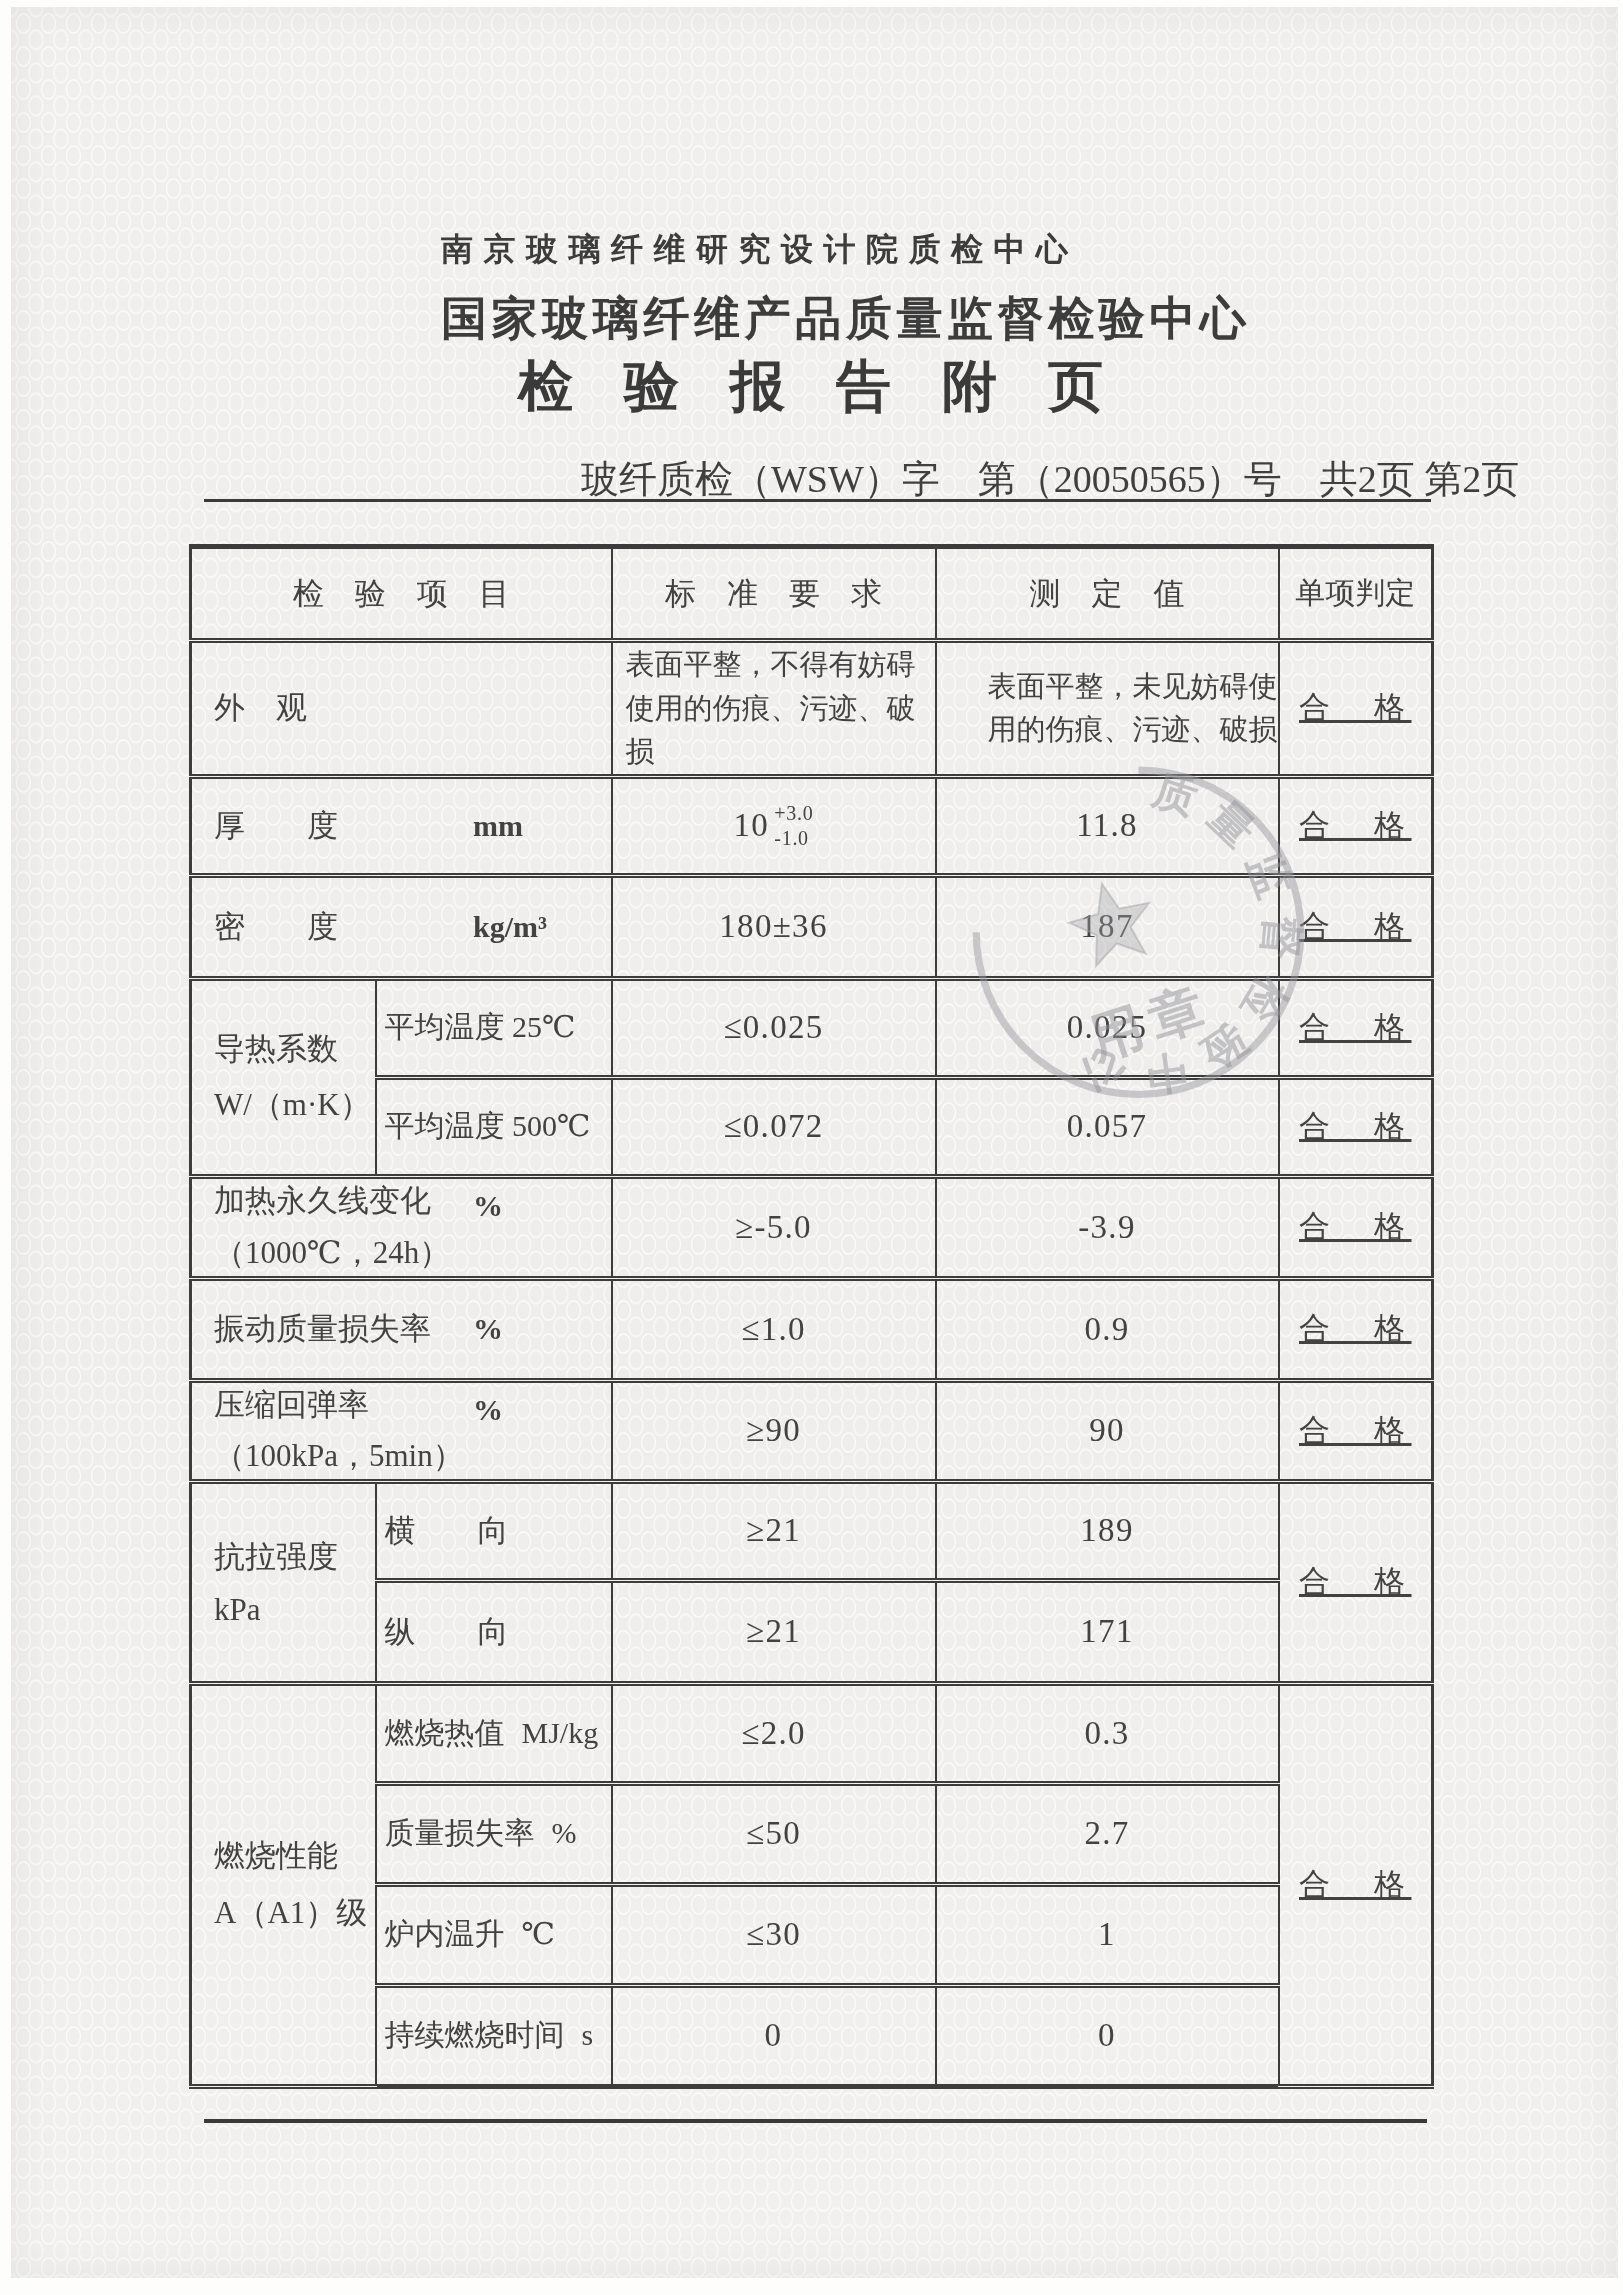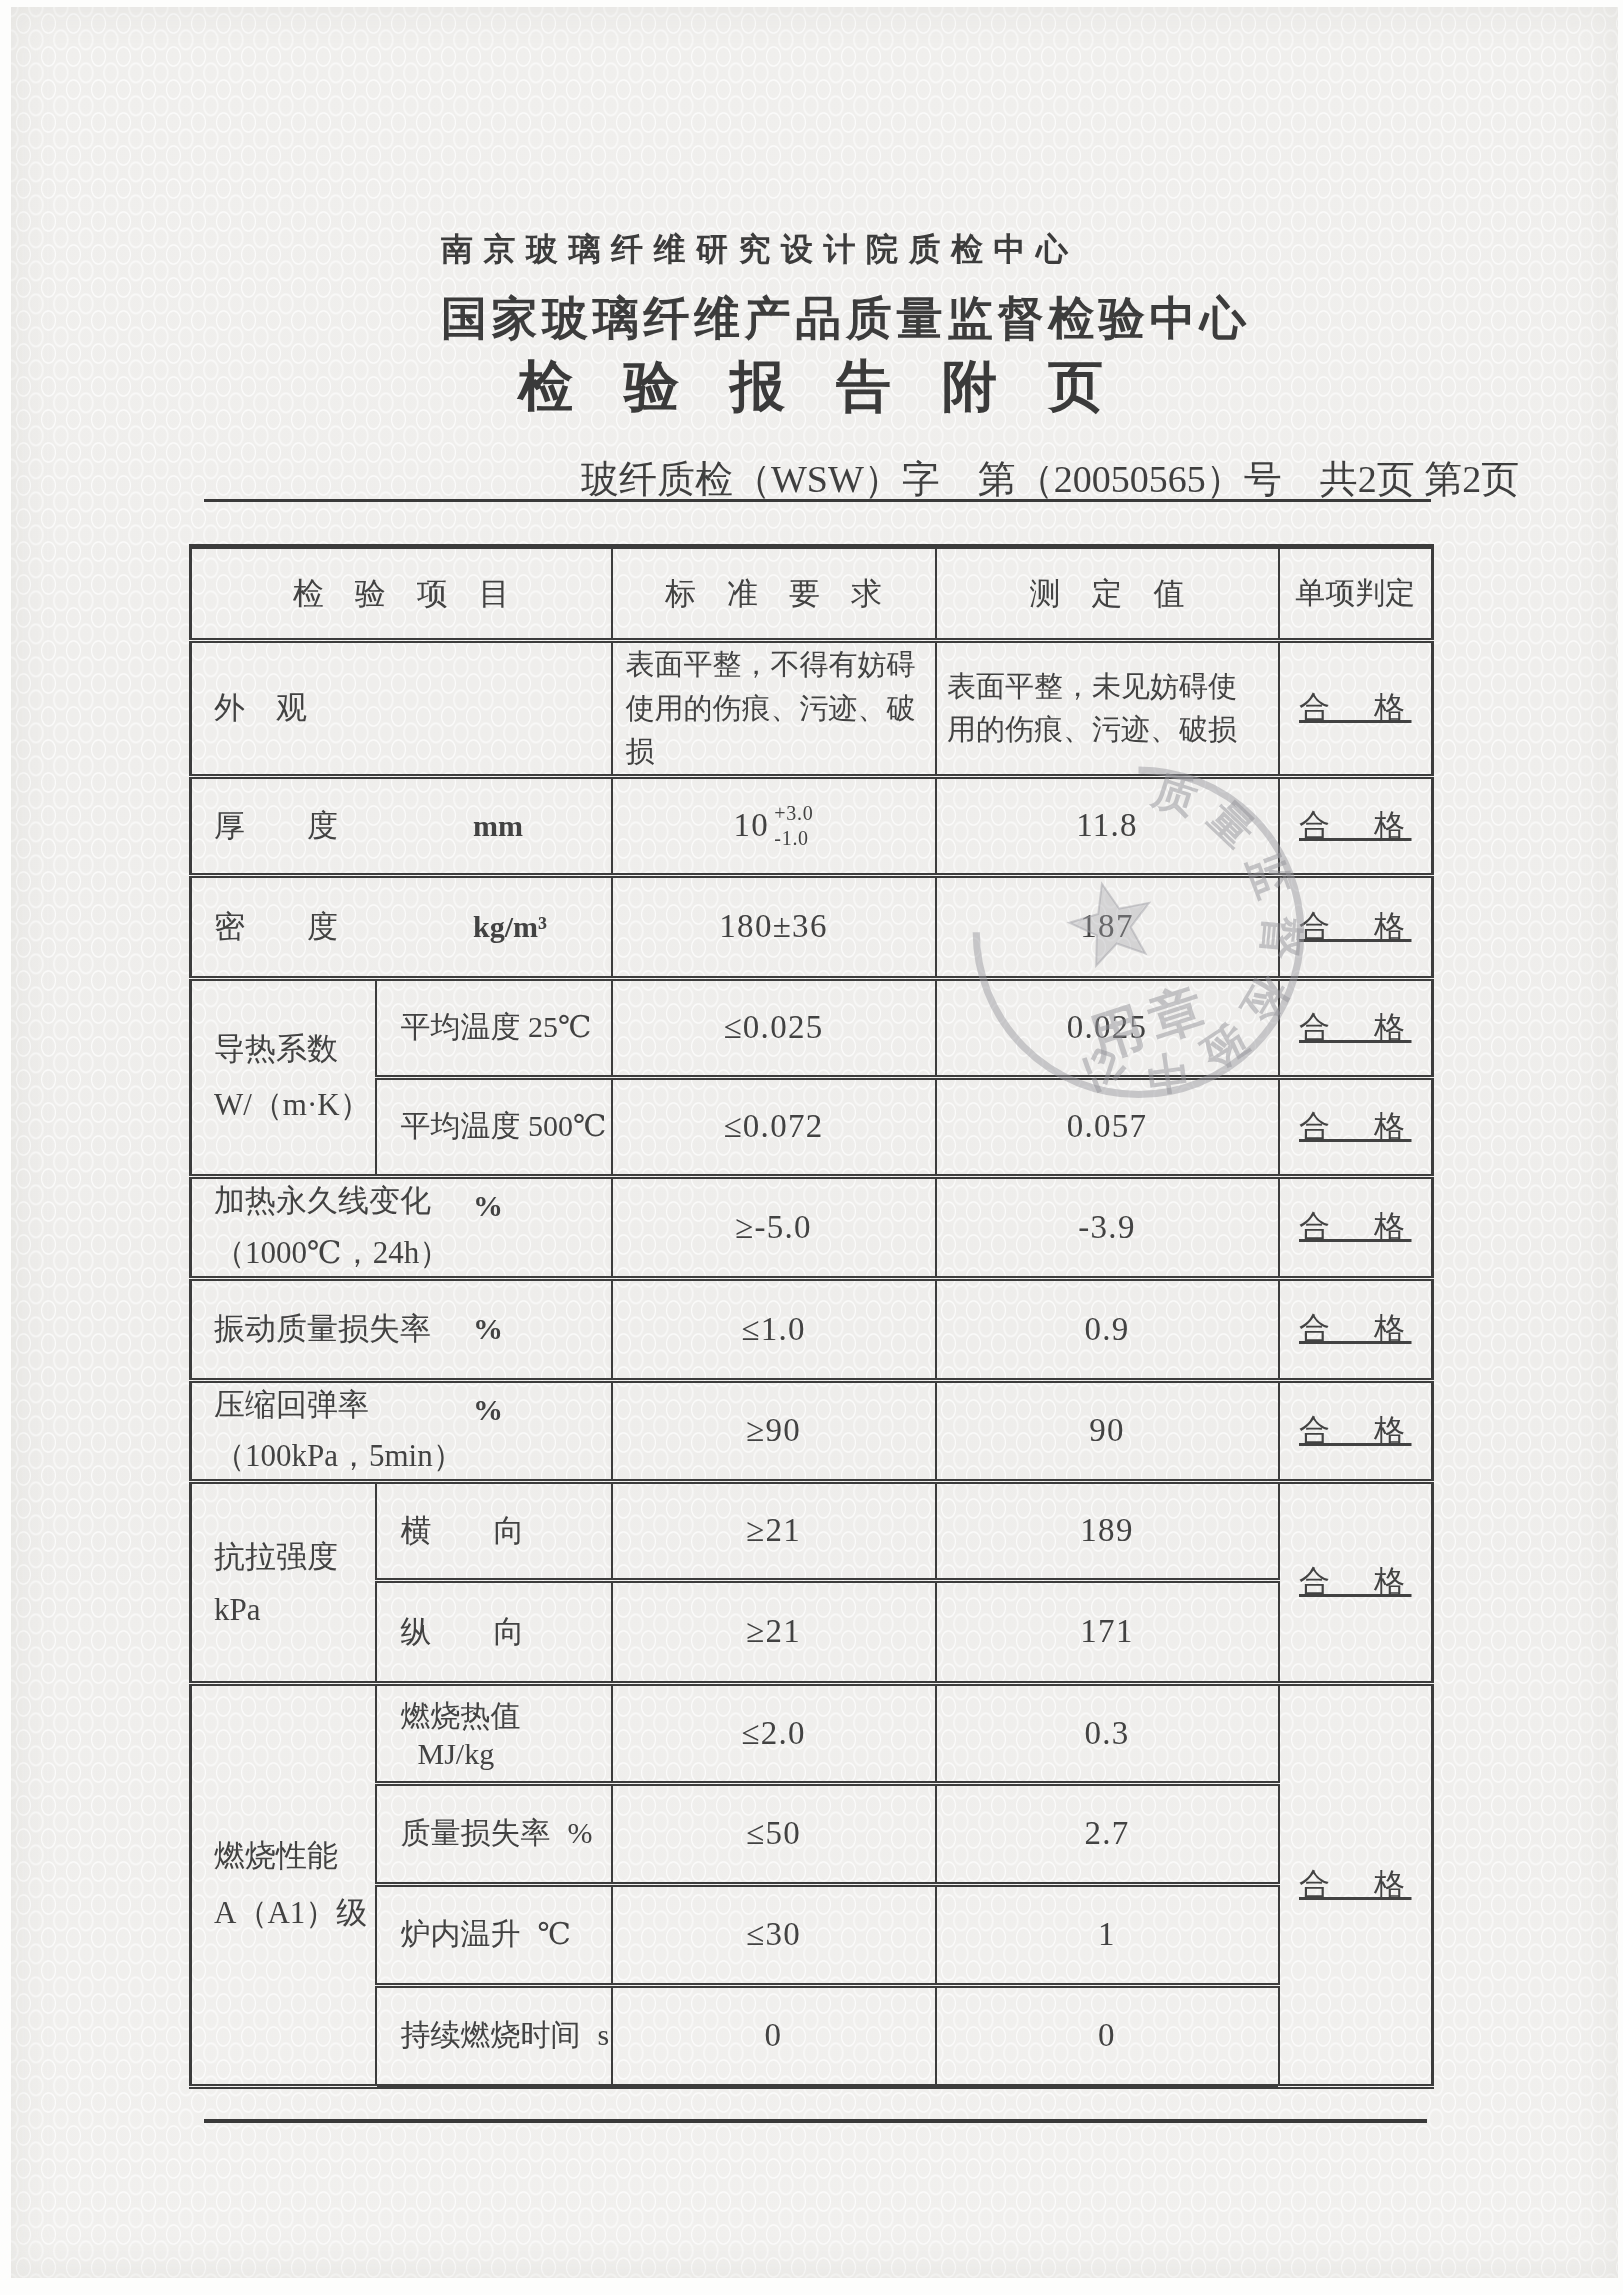--- a/index.html
+++ b/index.html
@@ -53,28 +53,28 @@
   tr.last  > * { border-bottom:5.2px solid #3c3c3c; }
   td.edge-l, th.edge-l { border-left:3.9px solid #3c3c3c; }
   td.edge-r, th.edge-r { border-right:3.9px solid #3c3c3c; }
   .h144{height:94px}.h151{height:99px}.h152{height:99px}.h153{height:100px}
   .h155{height:101px}.h156{height:102px}.h157{height:103px}.h158{height:103px}
   th { text-align:center; }
   .c-center { text-align:center; }
   .val { font-size:33px; letter-spacing:1.3px; }
   .judg { text-align:center; letter-spacing:6.5px;text-decoration:underline; }
   .item-wrap { position:relative; padding-left:22px; text-align:left; }
-  .sub-wrap  { position:relative; padding-left:24px; text-align:left;margin-top:8px; }
+  .sub-wrap  { position:relative; padding-left:8px; text-align:left;margin-top:8px; }
   .u-abs { position:absolute; left:281px; top:50%; transform:translateY(-50%); font-size:30px;font-weight:bold; }
   .two-line .u-abs { top:10.5px; transform:none; }
   .l2 { margin-top:9.2px; }
   .unit-inline { margin-left:17px; font-size:30px; }
   .grp { display:flex; flex-direction:column; gap:14.4px; }
   .pre { white-space:pre-line; text-align:left; font-size:29px; line-height:1.5; }
-  .pad20 { padding-left:13px; } .pad16 { padding-left:10.5px; }
+  .pad20 { padding-left:13px; } .pad16 { padding-left:10.5px;text-align:right; }
   .tol { display:flex; justify-content:center; align-items:center; }
   .tol-stack { display:flex; flex-direction:column; font-size:20px; line-height:1.25;
                margin-left:5.2px; text-align:left; letter-spacing:0.7px; }
   
   #stamp { left:903px; top:687px; pointer-events:none; }
 </style>
 </head>
 <body>
 
 <div class="paper"></div>

